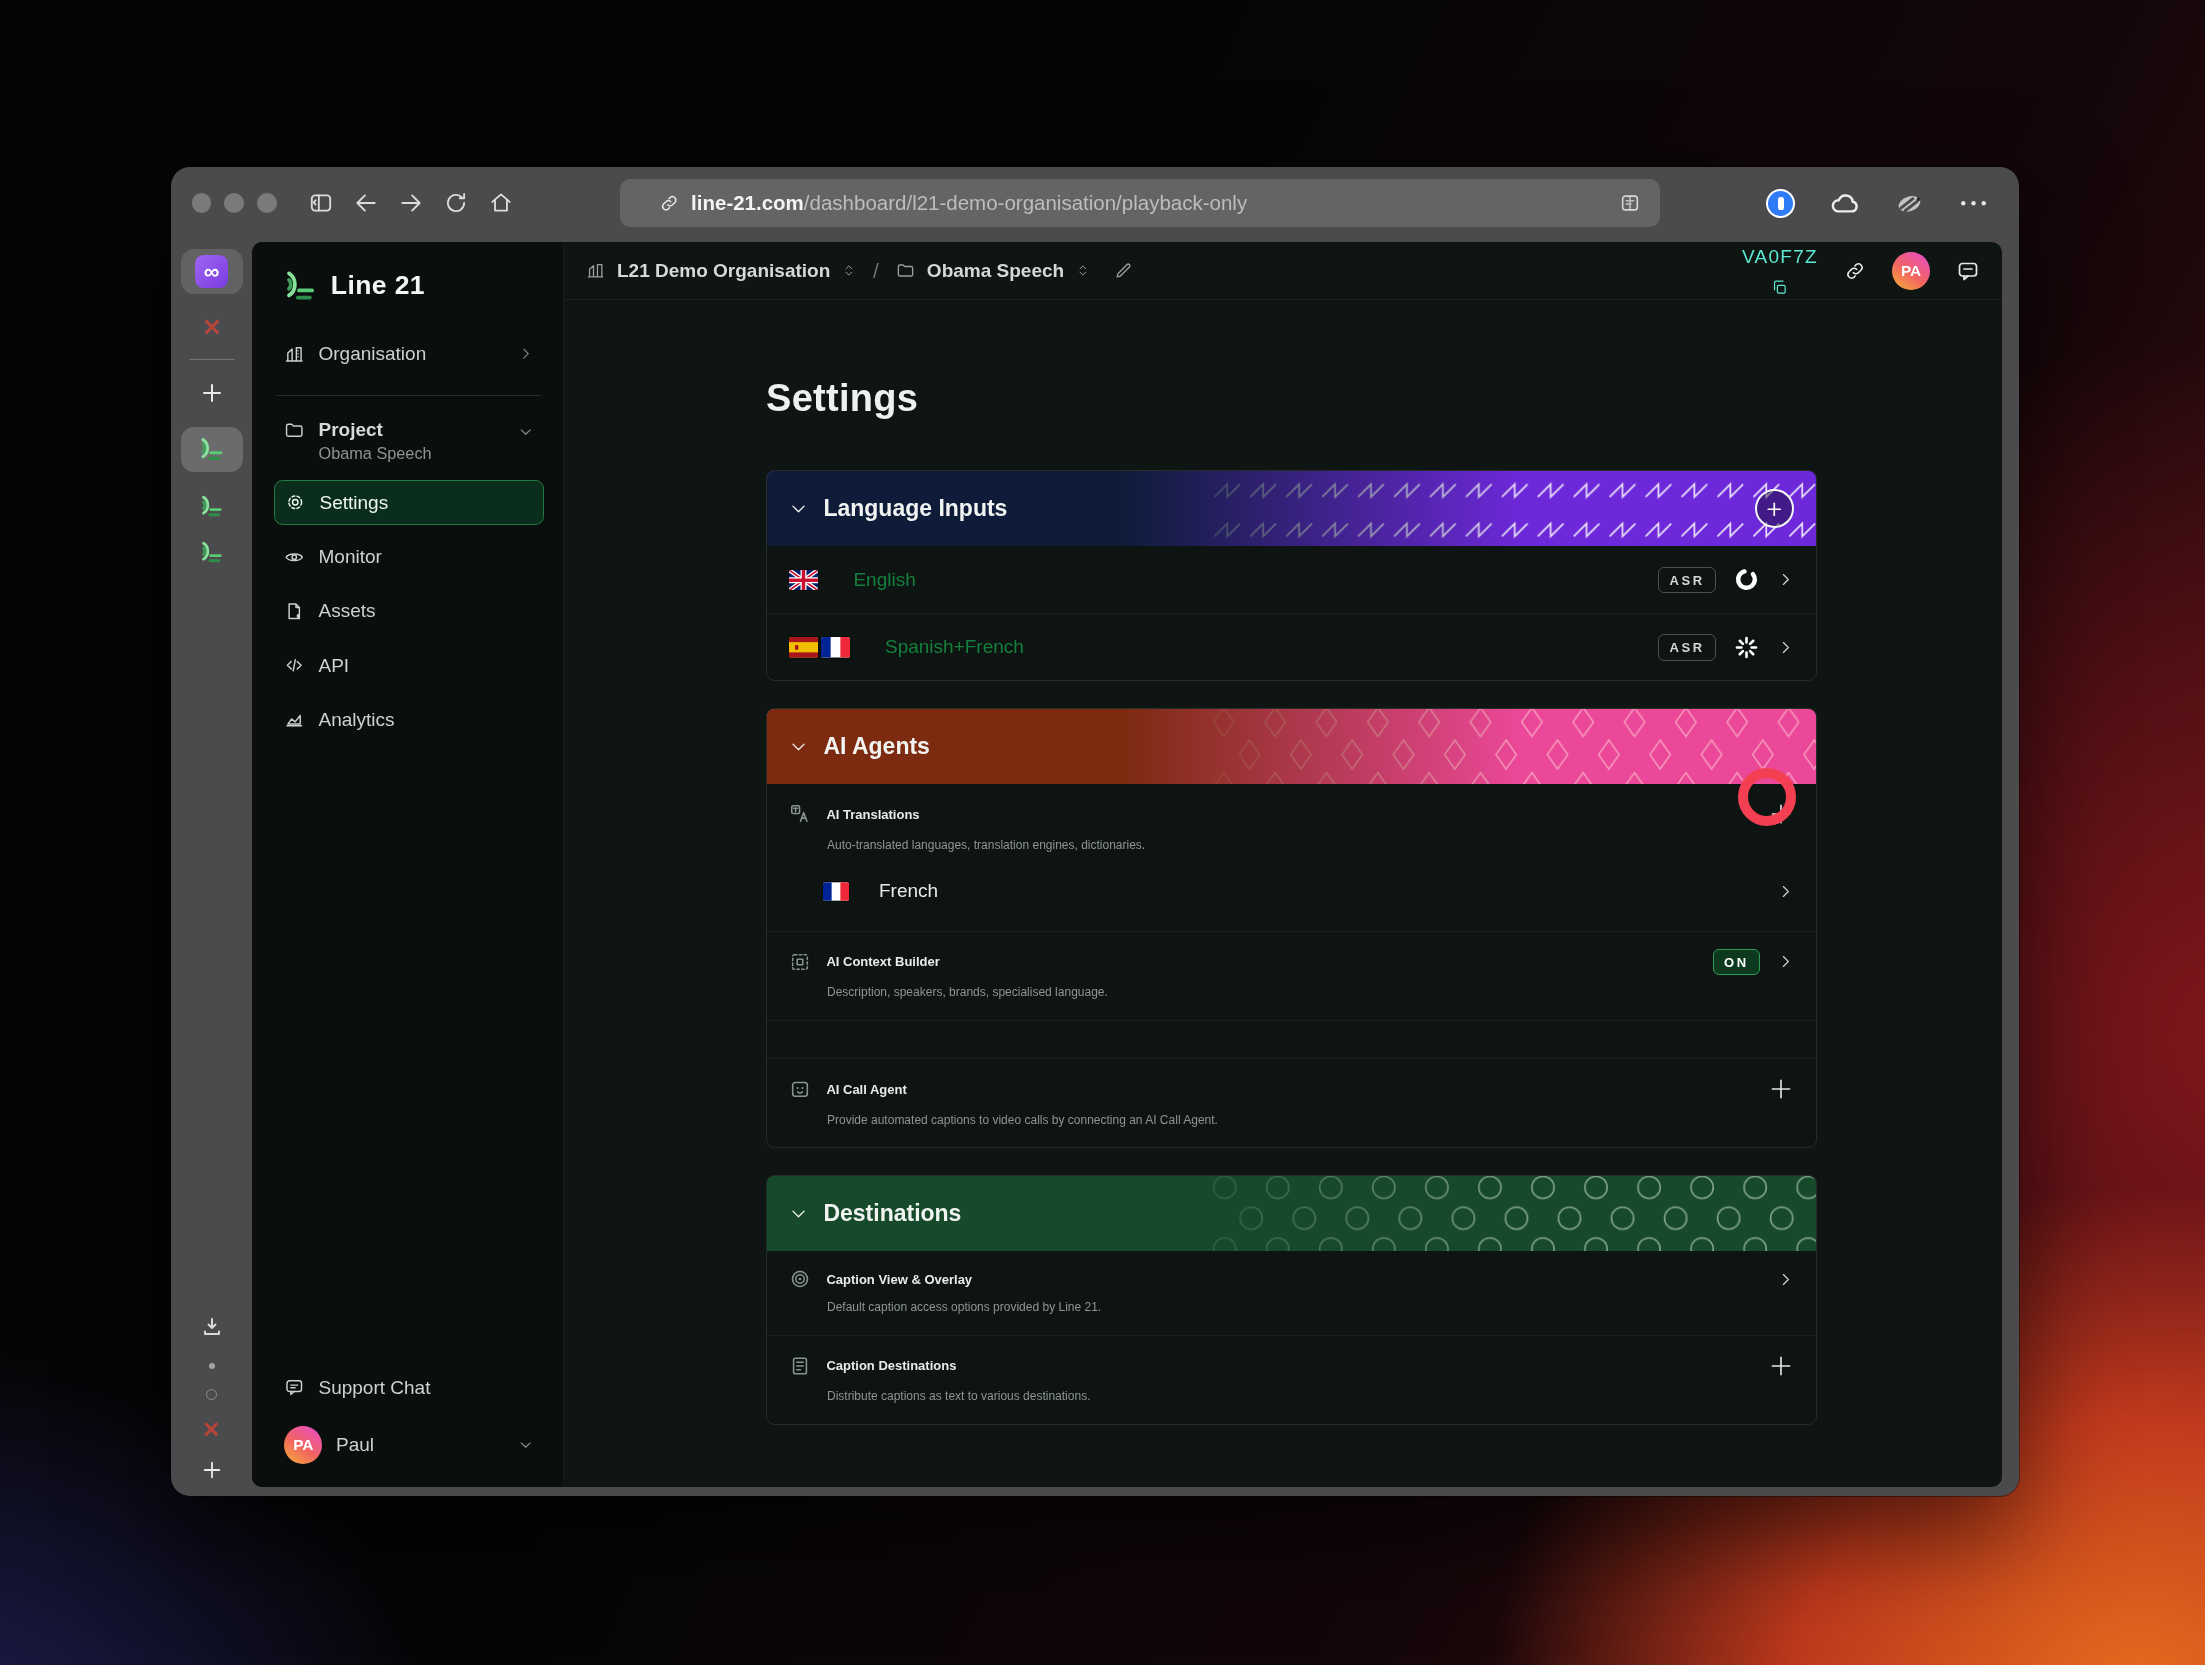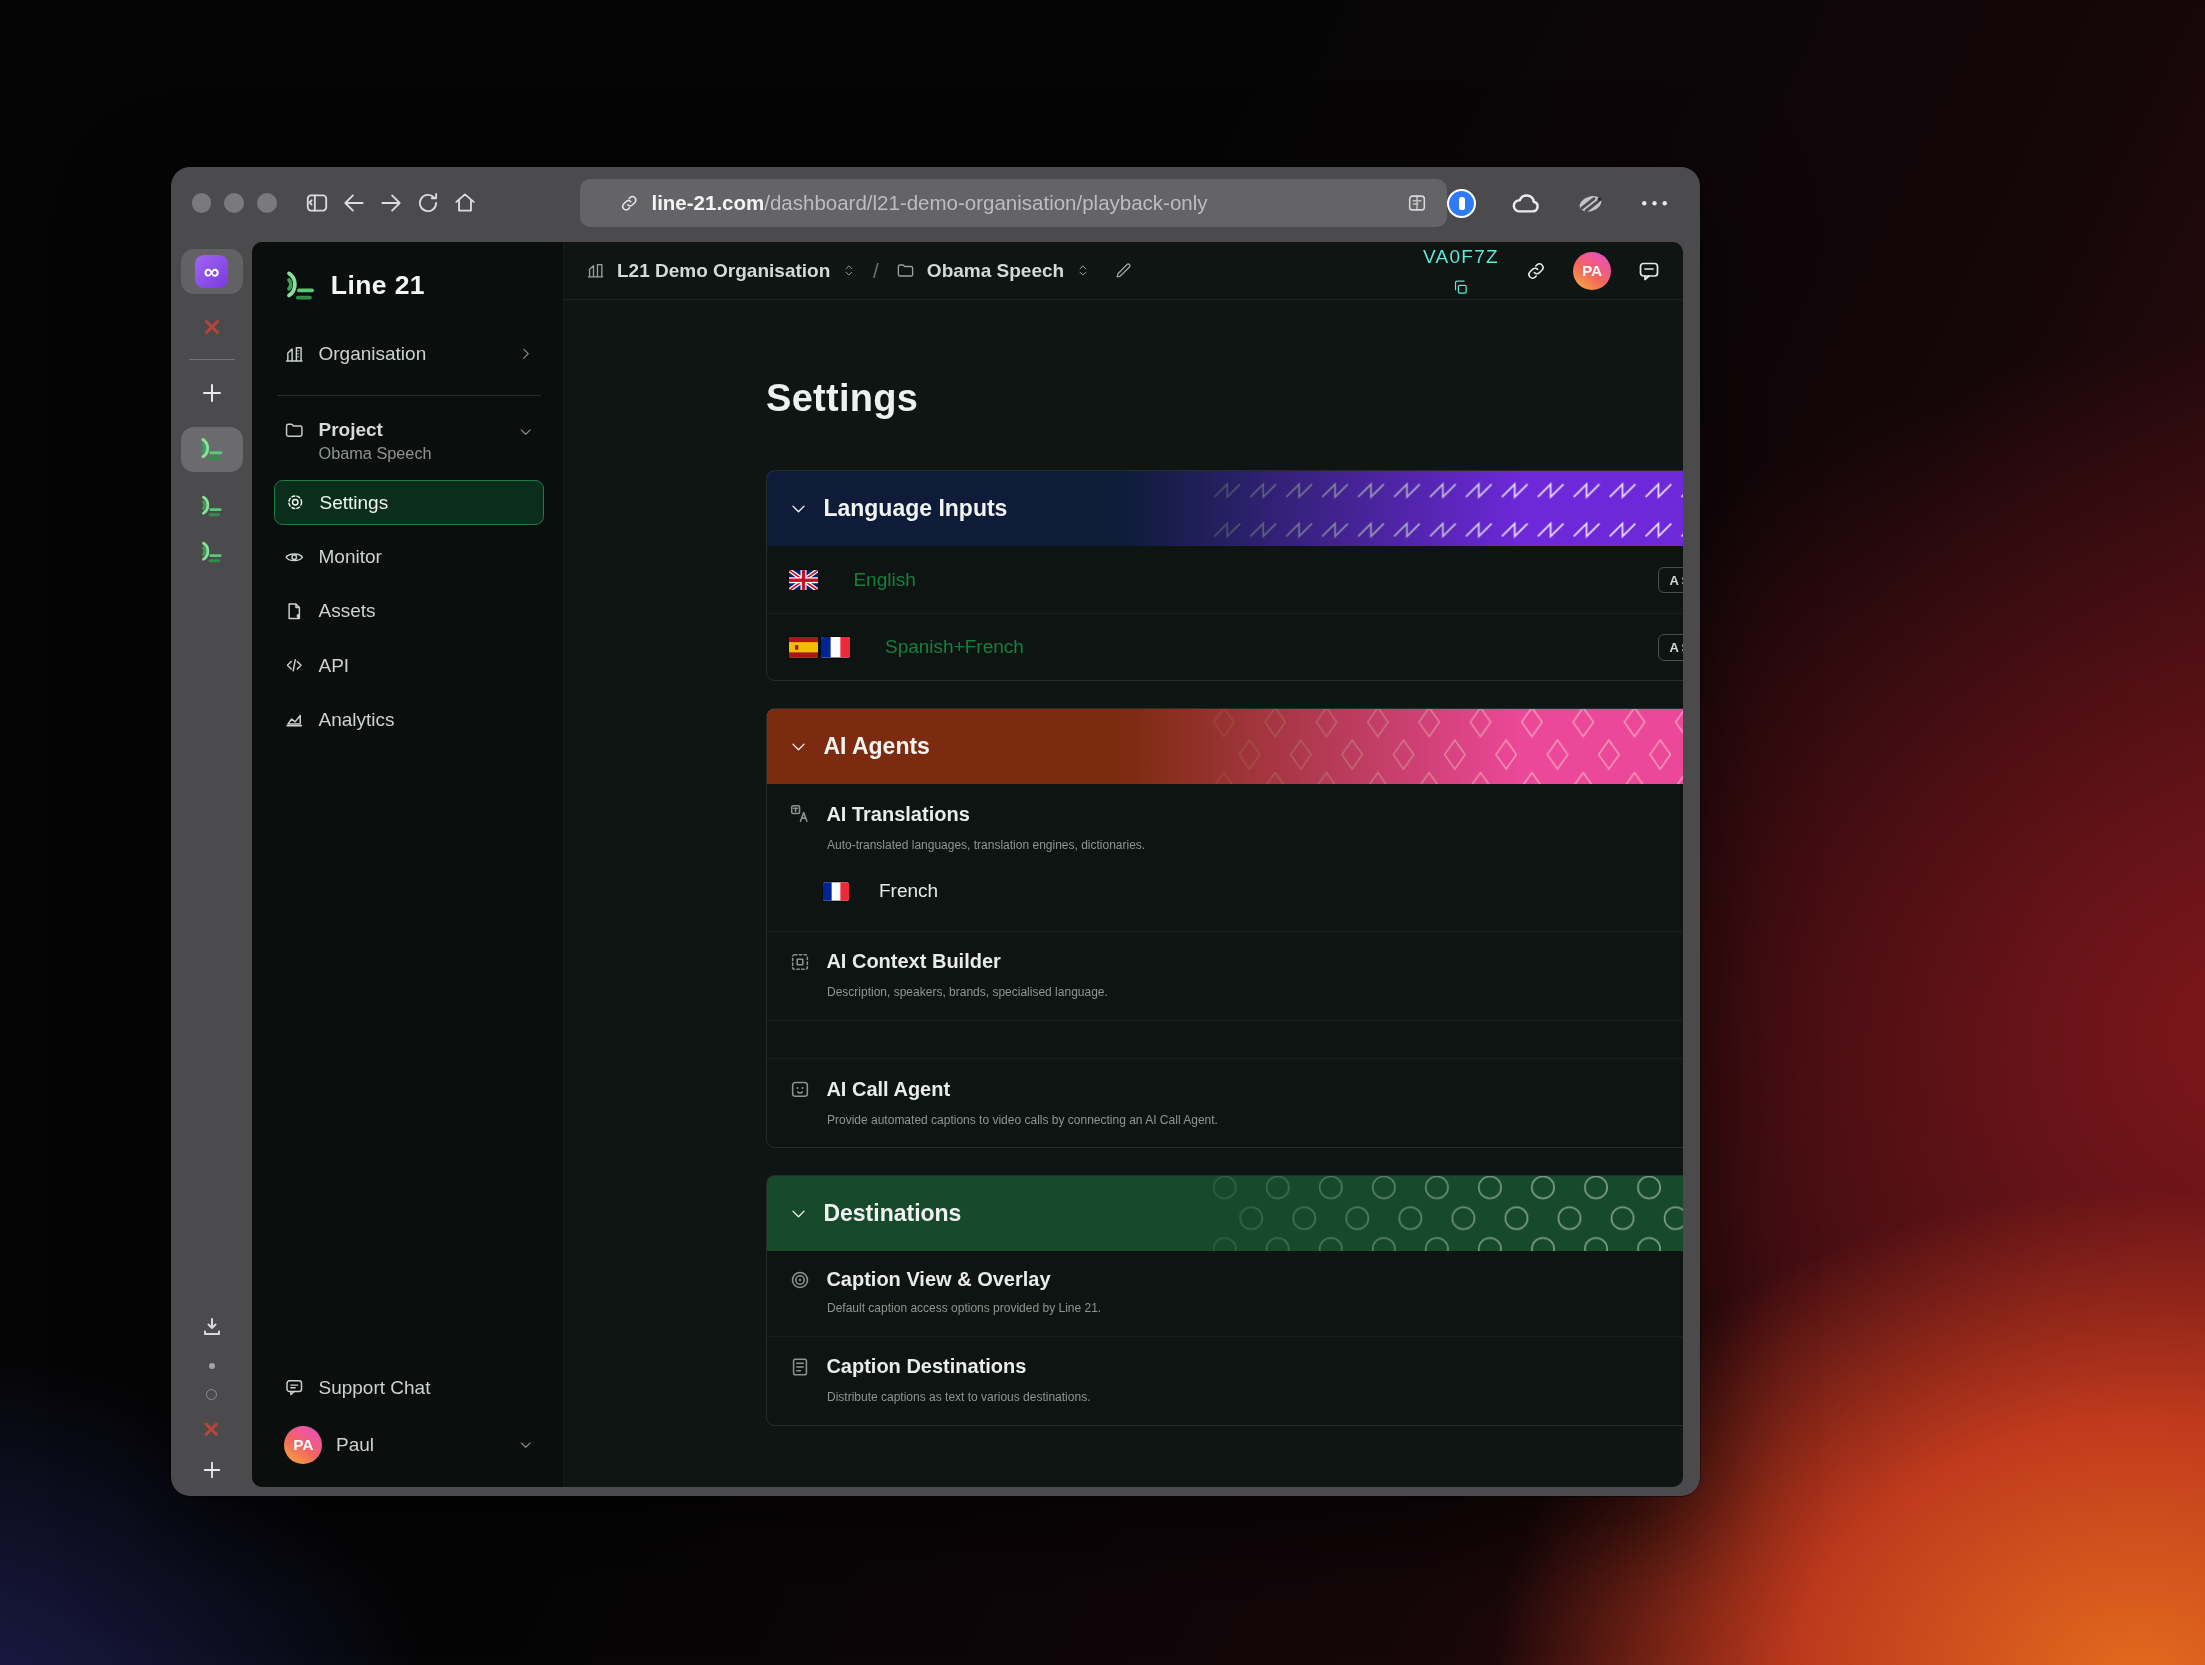--- a/index.html
+++ b/index.html
@@ -7,21 +7,21 @@
   body{
     font-family:"Liberation Sans","DejaVu Sans",sans-serif;
     background:
       radial-gradient(899px 685px at 97% 101%, rgba(236,112,30,.95) 0%, rgba(205,62,30,.9) 38%, rgba(150,30,28,0) 72%),
       radial-gradient(1284px 1027px at 103% 62%, rgba(140,24,30,.85) 0%, rgba(95,14,24,0) 68%),
       radial-gradient(856px 668px at -4% 106%, rgba(33,33,92,.95) 0%, rgba(24,24,70,0) 62%),
       linear-gradient(115deg,#050506 42%,#140609 72%,#471013 100%);
     position:relative;
   }
   .window{
-    position:absolute; left:171px; top:167px; width:1529px; height:1329px;
+    position:absolute; left:171px; top:167px; width:1848px; height:1329px;
     background:#4b4b4d; border-radius:19px;
     box-shadow:0 39px 103px rgba(0,0,0,.6), 0 0 0 0.9px rgba(0,0,0,.4);
     display:flex; flex-direction:column; overflow:hidden;
   }
   
   .toolbar{ flex:0 0 72px; display:flex; align-items:center; padding:0 20.5px; color:#d9d9db; }
   .lights{ display:flex; gap:13px; margin-right:22px; }
   .light{ width:19.7px; height:19.7px; border-radius:50%; background:#7a7a7c; }
   .navbtn{ width:45px; height:38px; display:flex; align-items:center; justify-content:center; color:#dcdcde; }
   .urlbar{
@@ -98,21 +98,21 @@
   .lrow .lab{ font-size:19px; color:#15803d; margin-left:20px; }
   .rgt{ margin-left:auto; display:flex; align-items:center; gap:17px; }
   .badge{ font-size:13px; letter-spacing:2.6px; padding:5.1px 10.3px 4.3px; border-radius:6px; border:1.7px solid #49514d; color:#d3d8d5; font-weight:600; }
   .badge.on{ border-color:#2f9a55; background:#0d3a1e; color:#fff; }
   .badge.off{ border-color:#3f4743; color:#818984; background:transparent; }
   .chev{ color:#ccd2ce; }
   .agent{ padding:17px 22px 20.5px; }
   .agent + .agent{ border-top:0.9px solid rgba(255,255,255,.045); }
   .agent .trow{ display:flex; align-items:center; gap:15.4px; }
   .agent .aicon{ color:#8b938f; width:22px; display:flex; justify-content:center; }
-  .agent .atitle{ font-size:20px; font-weight:600; color:#e9ece9; }
+  .agent .atitle{ font-size:13px; font-weight:600; color:#e9ece9; }
   .agent .asub{ font-size:12px; color:#8f968f; margin:10.3px 0 0 38px; }
   .subrow{ display:flex; align-items:center; height:55px; margin:12px 0 -8.6px 34px; gap:30px; }
   .subrow .lab{ font-size:19px; color:#e8ebe9; }
   .plus-plain{ color:#e3e7e4; }
   
   .annot{ position:absolute; left:1486px; top:526px; width:58px; height:58px; border:10.3px solid #f43f53; border-radius:50%; z-index:5; }
   
   .si{ fill:none; stroke:currentColor; stroke-width:1.7; stroke-linecap:round; stroke-linejoin:round; }
   .ic{ display:inline-flex; align-items:center; justify-content:center; }
 </style>

